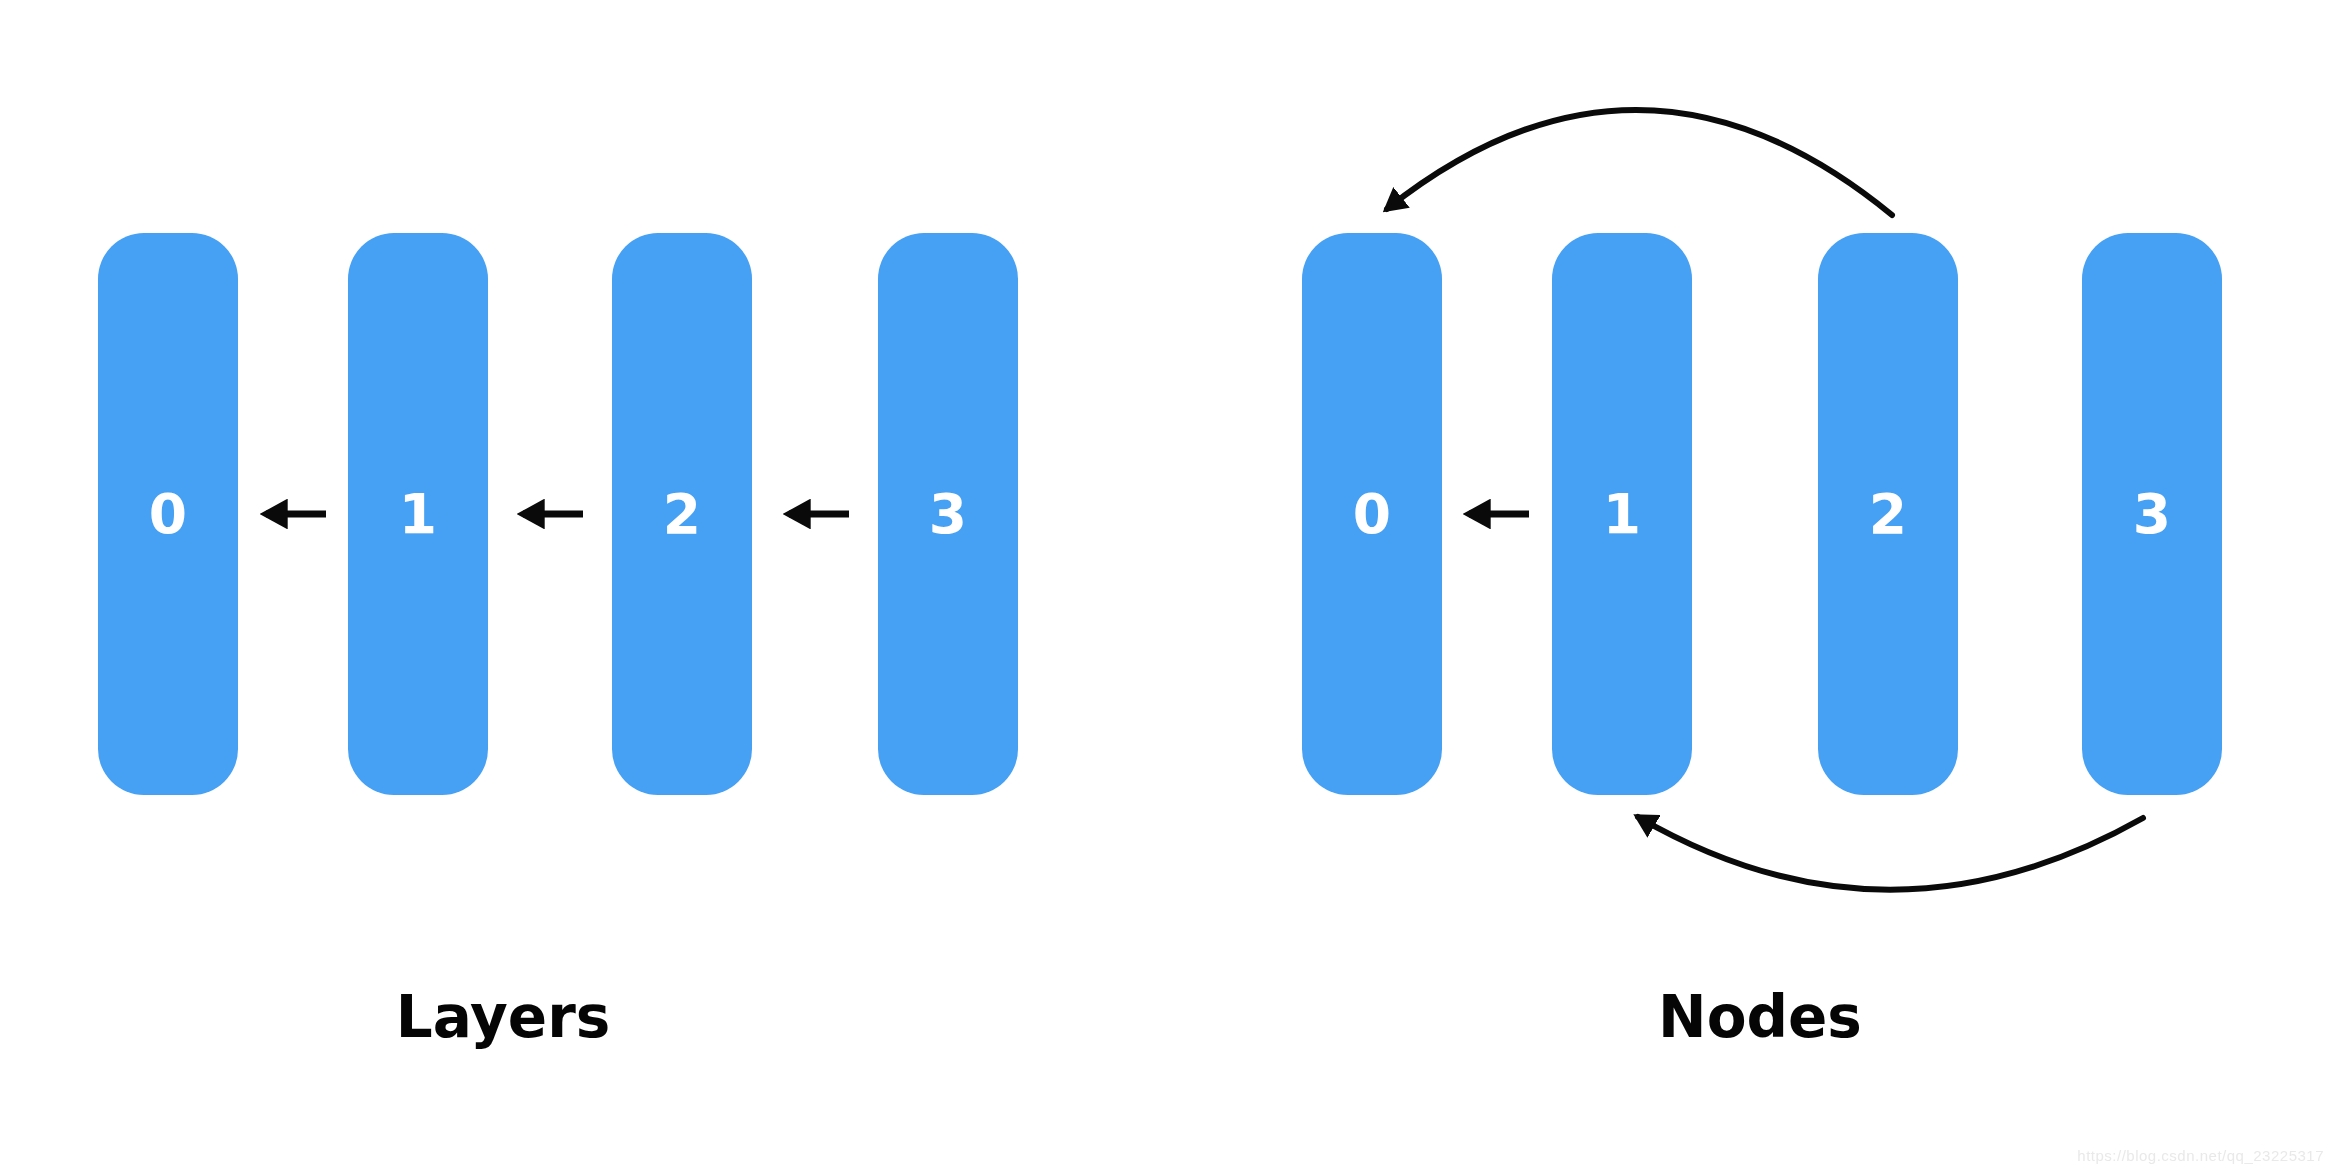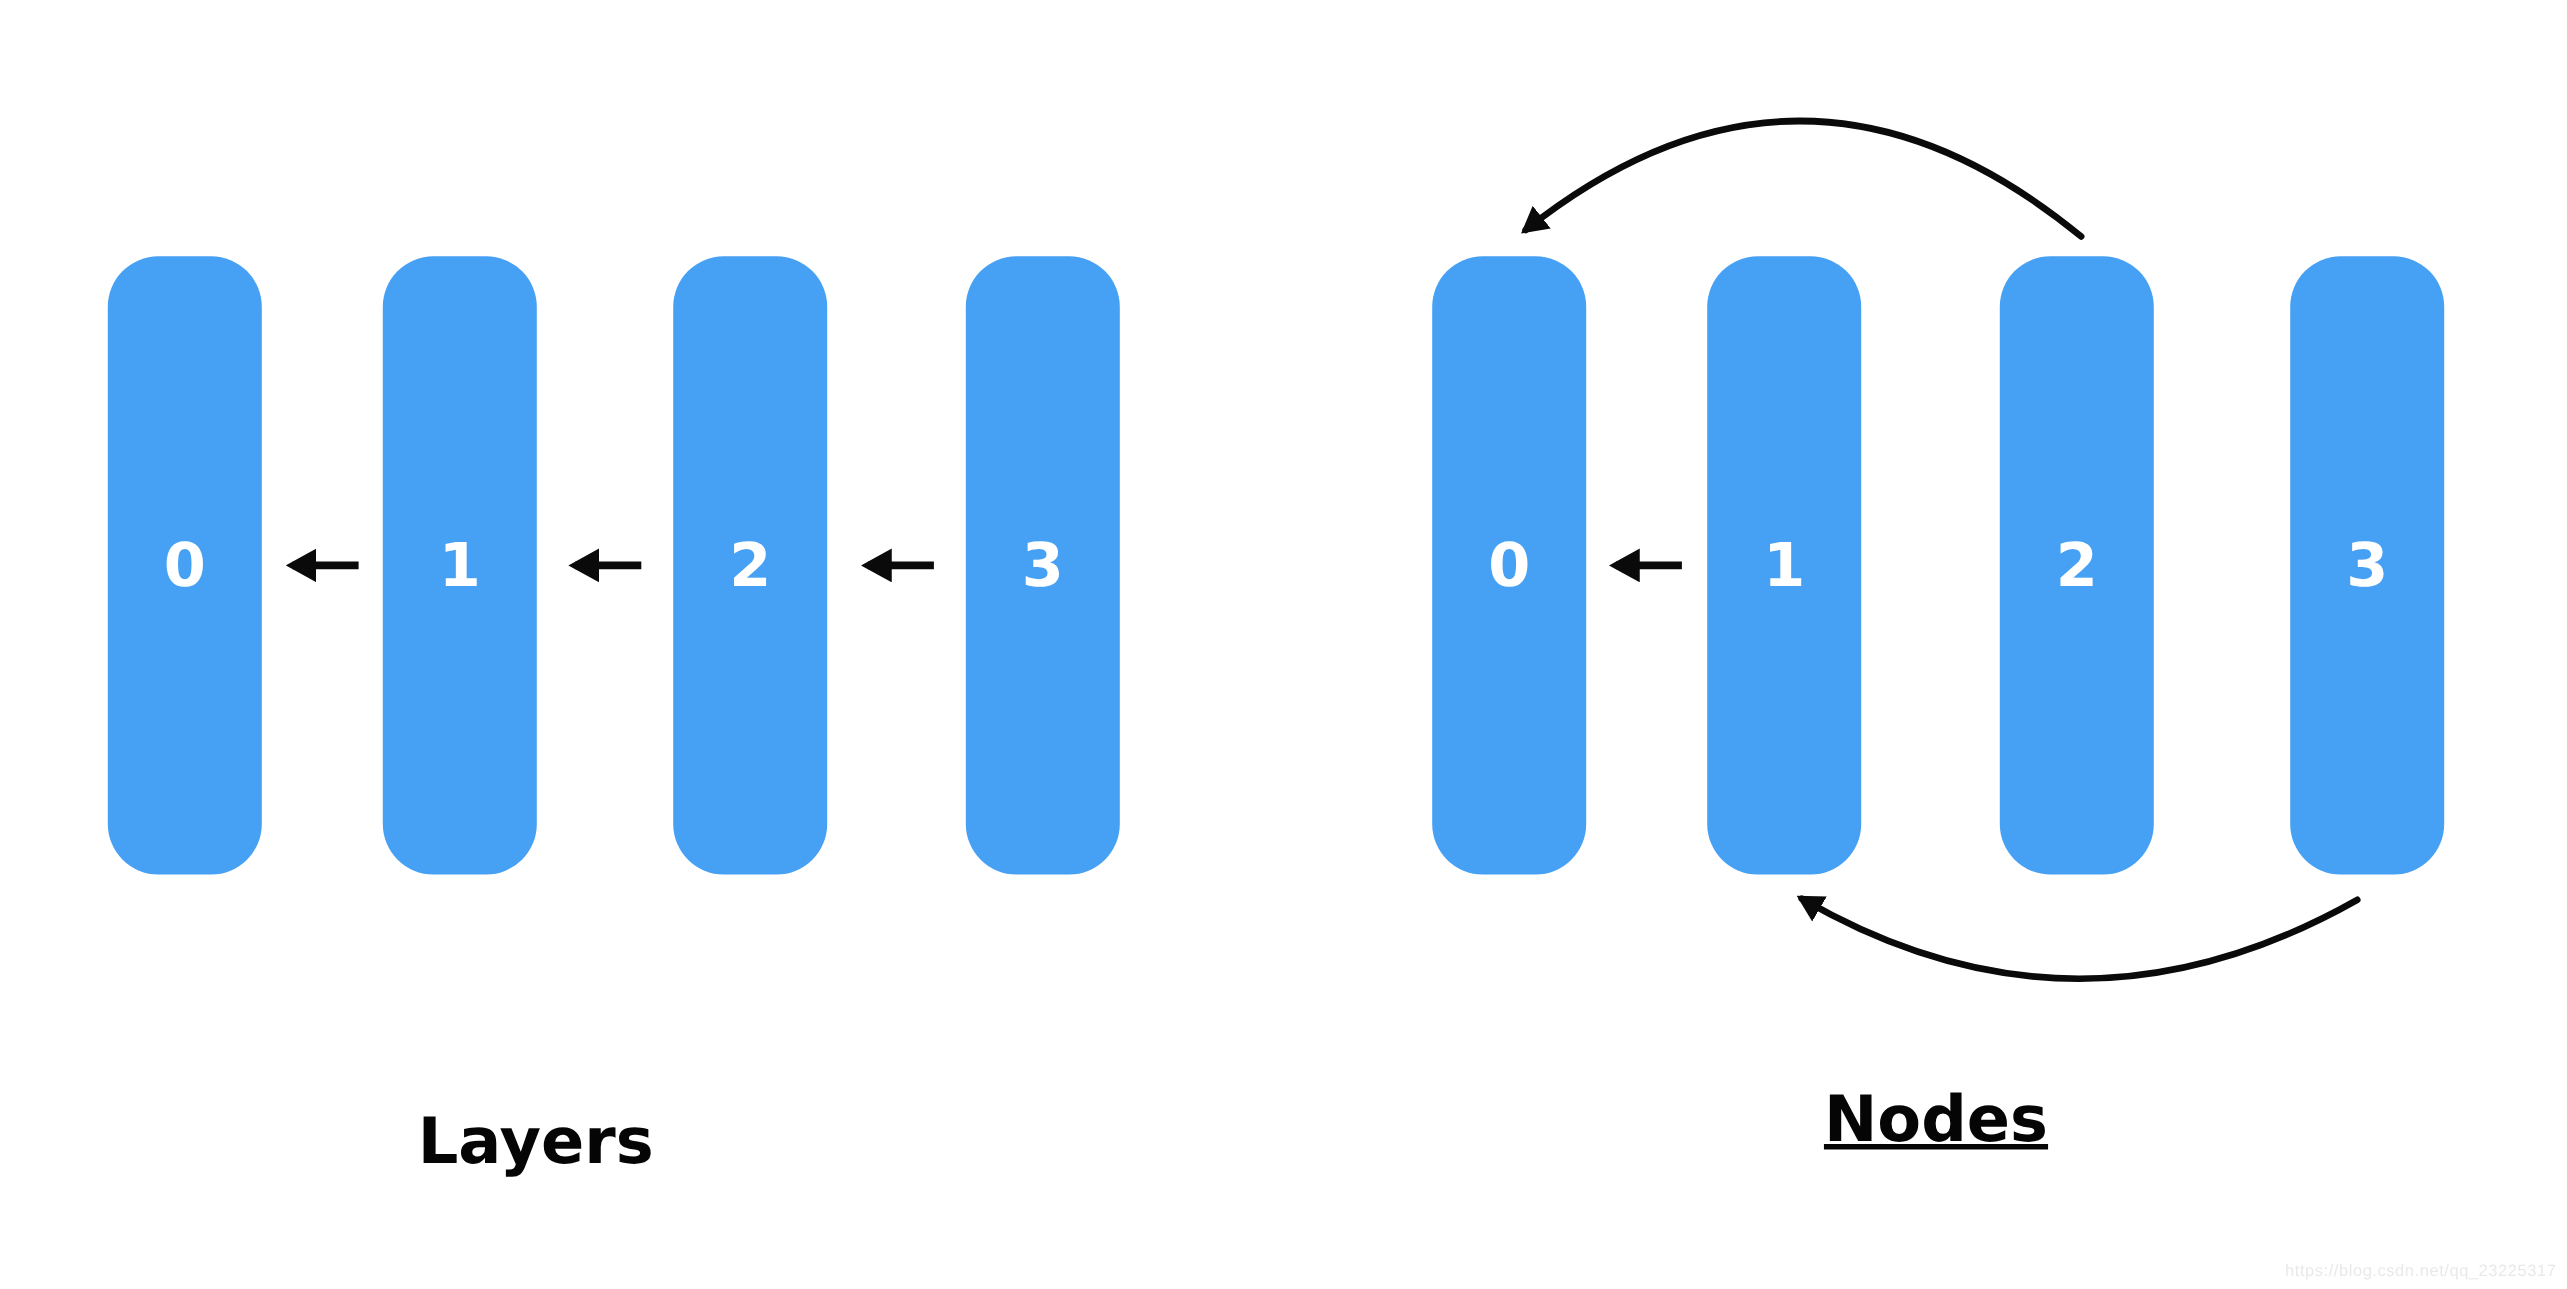--- a/index.html
+++ b/index.html
@@ -67,22 +67,22 @@
   .group-title {
     position: absolute;
     top: 983px;
     transform: translateX(-50%);
     font-size: 58px;
     font-weight: bold;
     color: var(--title_text, #050505);
     font-family: "DejaVu Sans", sans-serif;
     white-space: nowrap;
   }
-  #layers-title { left: 487px; margin-top: 20px; }
-  #nodes-title  { left: 1760px; text-decoration: underline; }
+  #layers-title { left: 503px; }
+  #nodes-title  { left: 1760px; }
   .watermark {
     position: absolute;
     right: 10px;
     bottom: 8px;
     font-size: 15px;
     letter-spacing: 0.5px;
     color: var(--watermark, #e9e9e9);
     font-family: "Liberation Sans", sans-serif;
   }
 </style>

